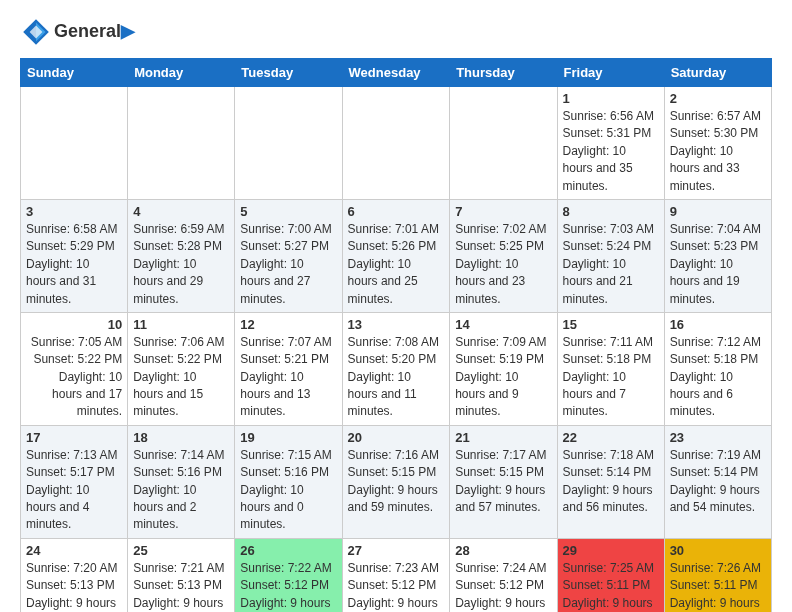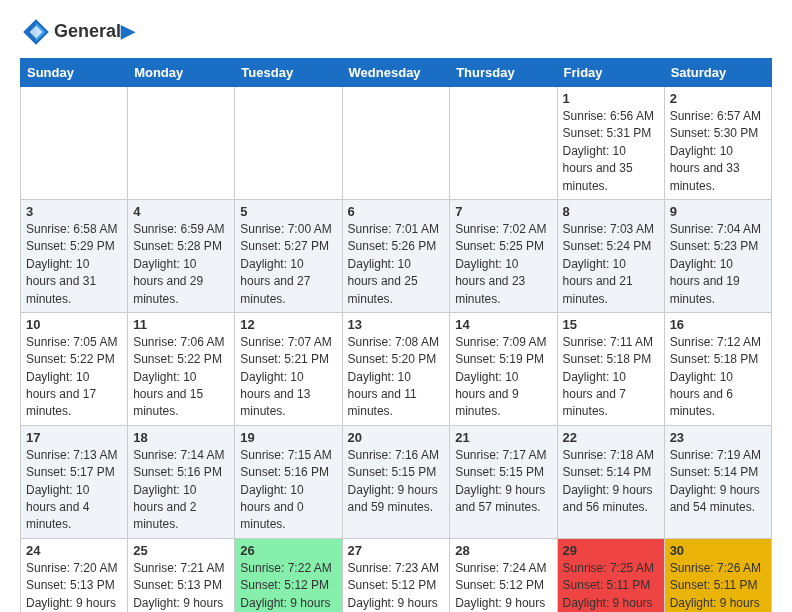--- a/index.html
+++ b/index.html
@@ -166,21 +166,21 @@
           <td style="background: rgb(240, 244, 248);">
             <span class="day-num">8</span>
             <div class="day-info">Sunrise: 7:03 AM<br>Sunset: 5:24 PM<br>Daylight: 10 hours and 21 minutes.</div>
           </td>
           <td style="background: rgb(240, 244, 248);">
             <span class="day-num">9</span>
             <div class="day-info">Sunrise: 7:04 AM<br>Sunset: 5:23 PM<br>Daylight: 10 hours and 19 minutes.</div>
           </td>
         </tr>
         <tr>
-          <td style="background: rgb(255, 255, 255);">
+          <td style="background: rgb(255, 255, 255); text-align: right;">
             <span class="day-num">10</span>
             <div class="day-info">Sunrise: 7:05 AM<br>Sunset: 5:22 PM<br>Daylight: 10 hours and 17 minutes.</div>
           </td>
           <td style="background: rgb(255, 255, 255);">
             <span class="day-num">11</span>
             <div class="day-info">Sunrise: 7:06 AM<br>Sunset: 5:22 PM<br>Daylight: 10 hours and 15 minutes.</div>
           </td>
           <td style="background: rgb(255, 255, 255);">
             <span class="day-num">12</span>
             <div class="day-info">Sunrise: 7:07 AM<br>Sunset: 5:21 PM<br>Daylight: 10 hours and 13 minutes.</div>

